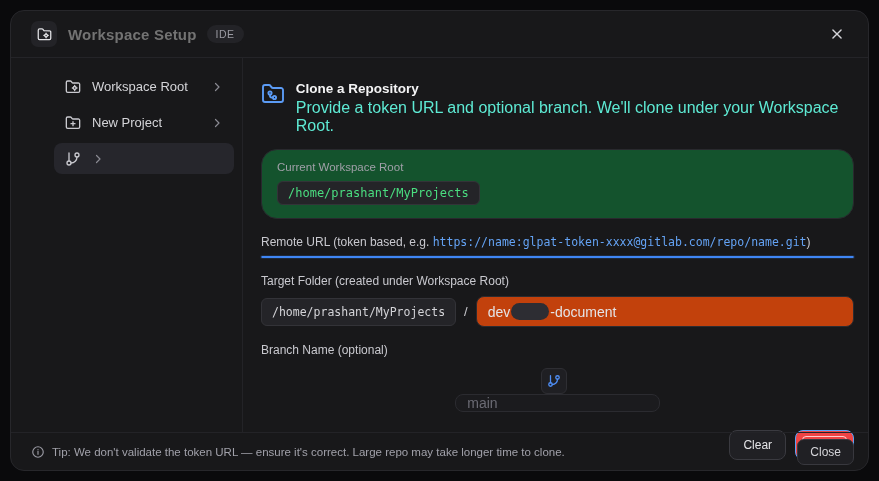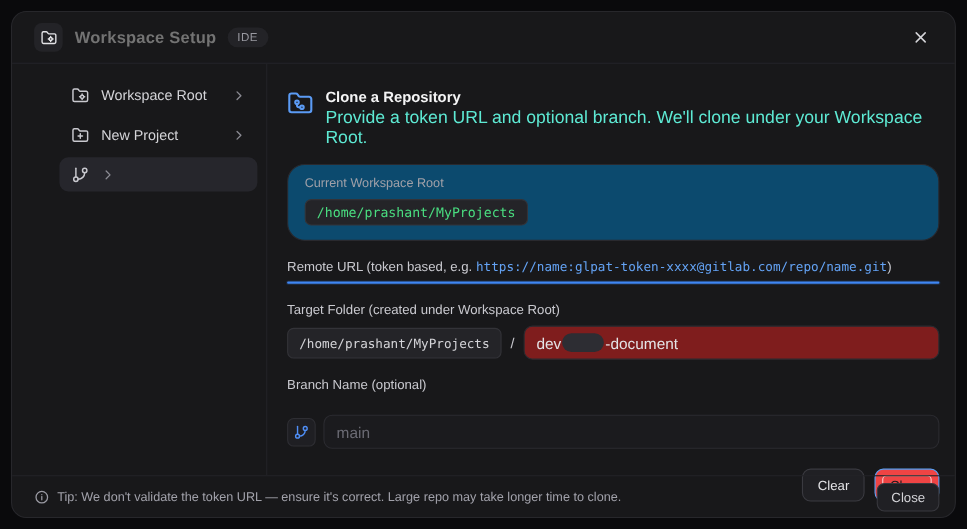--- a/index.html
+++ b/index.html
@@ -58,21 +58,21 @@
   .side-item .slabel { flex:1; }
   .side-item .chev { color:#8a8a92; display:flex; }
   
   .content { flex:1; padding:23px 17px 0 18px; display:flex; flex-direction:column; }
   .sec-head { display:flex; align-items:flex-start; }
   .sec-iconbox { width:26px; height:26px; margin-right:10px; color:#5b9bf5; display:flex; align-items:center; justify-content:center; }
   .sec-title { font-size:13.5px; font-weight:bold; color:#f4f4f5; }
   .sec-sub { font-size:16px; color:#5eead4; margin-top:3px; }
   .card {
     margin-top:14px;
-    background:#0c4a6e; border:1px solid #29292e; border-radius:16px;
+    background:#14532d; border:1px solid #29292e; border-radius:16px;
     padding:11px 15px 13px;
   }
   .card-label { font-size:11.5px; color:#a0a0a8; }
   .code-chip {
     display:inline-block; margin-top:8px;
     font-family:"DejaVu Sans Mono", monospace; font-size:12px; color:#4ade80;
     background:#242428; border:1px solid #333338; border-radius:6px;
     padding:4px 10px;
   }
   .field-label { font-size:12px; color:#c9c9cf; margin-top:16px; }
@@ -91,25 +91,25 @@
   }
   .tf-row { margin-top:8px; display:flex; align-items:center; }
   .tf-chip {
     font-family:"DejaVu Sans Mono", monospace; font-size:11.5px; color:#d4d4d8;
     background:#242428; border:1px solid #333338; border-radius:6px;
     padding:6px 10px; white-space:nowrap;
   }
   .tf-sep { margin:0 8px; color:#c9c9cf; font-size:13px; }
   .dark-input {
     flex:1; height:31px;
-    background:#7f1d1d; border:1px solid #2b2b30; border-radius:8px;
+    background:#c2410c; border:1px solid #2b2b30; border-radius:8px;
     display:flex; align-items:center; padding:0 11px;
     font-size:14px; color:#e4e4e7; cursor:text;
   }
-  .branch-row { margin-top:20px; display:flex; align-items:center; }
+  .branch-row { margin-top:11px; display:flex; align-items:center;flex-direction:column; }
   .branch-iconbox {
     width:26px; height:26px; flex:0 0 26px; margin-right:7px;
     background:#1f1f23; border:1px solid #2e2e33; border-radius:6px;
     display:flex; align-items:center; justify-content:center; color:#4f8ff7;
   }
   .branch-input {
     flex:1; height:31px;
     background:#1b1b1e; border:1px solid #2b2b30; border-radius:8px;
     padding:0 11px; font-size:14px; color:#e4e4e7; outline:none;
     font-family:"Liberation Sans", sans-serif;

